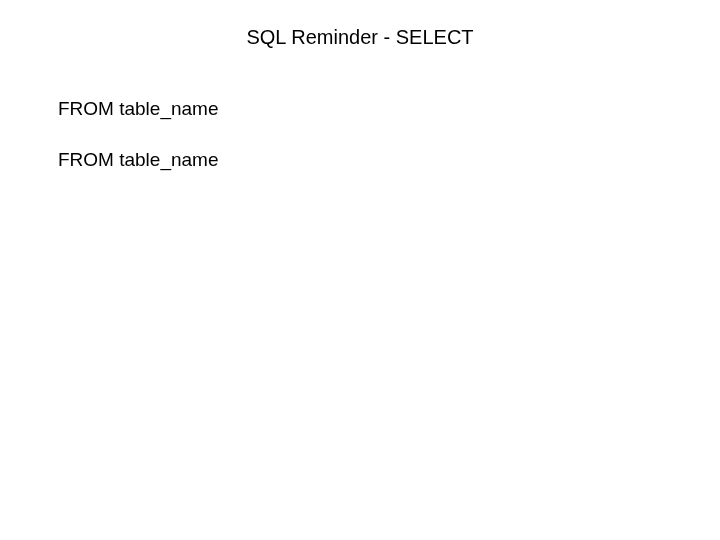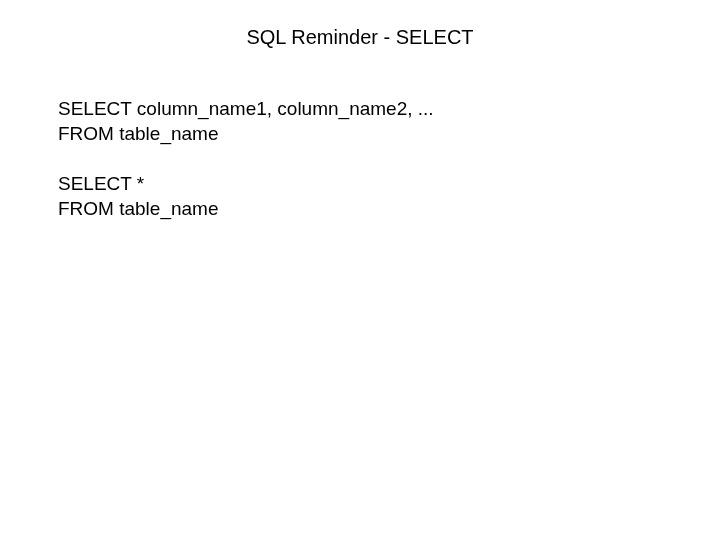--- a/index.html
+++ b/index.html
@@ -40,21 +40,19 @@
       display: block;
     }
   </style>
 </head>
 <body>
 
 <div class="slide">
   <div class="title">SQL Reminder - SELECT</div>
   <div class="content">
     <div class="block">
-      <span class="line">SELECT column_name1, column_name2, ...</span>
       <span class="line">FROM table_name</span>
     </div>
     <div class="block">
-      <span class="line">SELECT *</span>
       <span class="line">FROM table_name</span>
     </div>
   </div>
 </div>
 
 </body></html>

